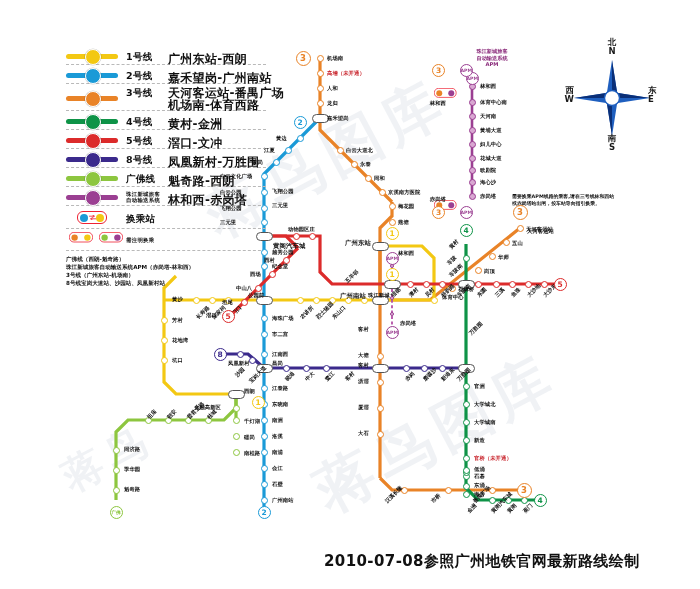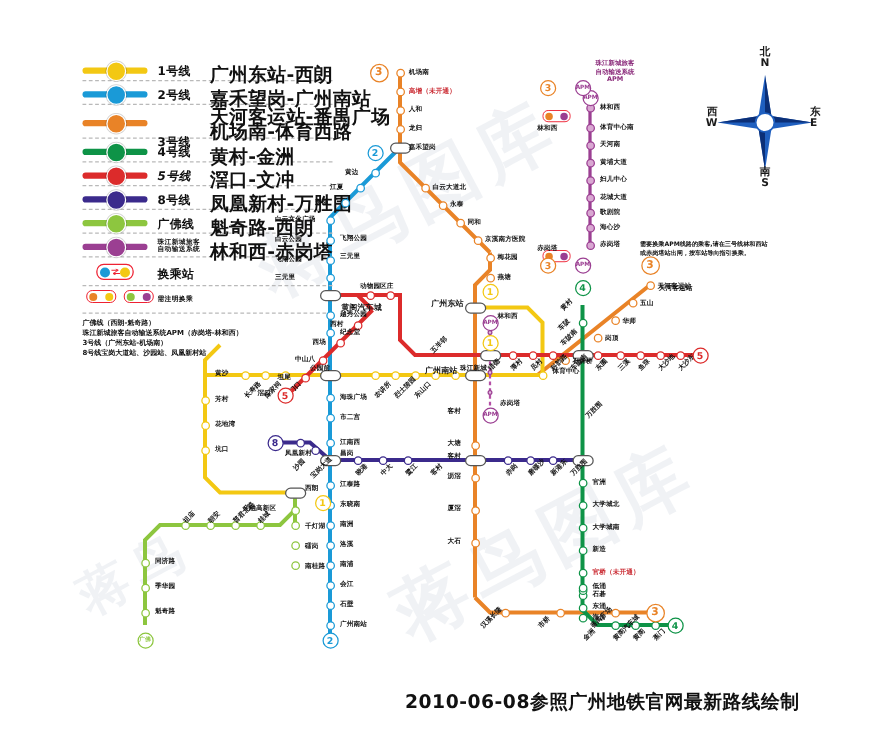--- a/index.html
+++ b/index.html
@@ -16,21 +16,21 @@
   
   #legend{position:absolute;left:66px;top:46px;width:210px;}
   .lg-sep{position:absolute;left:0;width:200px;border-top:1px dashed #b9b9b9;}
   .lg-sym{position:absolute;width:52px;height:12px;}
   .lg-bar{position:absolute;left:0;top:4px;width:52px;height:5px;border-radius:3px;}
   .lg-dot{position:absolute;left:19px;top:-1px;width:14px;height:14px;border-radius:50%;
           border:1.6px solid #fff;box-shadow:0 0 0 .6px rgba(0,0,0,.18);}
   .lg-name{position:absolute;left:60px;font-size:9.5px;font-weight:bold;color:#111;
            white-space:nowrap;letter-spacing:.3px;}
   .lg-name.sm{font-size:5.4px;line-height:6.4px;font-weight:bold;}
-  .lg-desc{position:absolute;left:102px;font-size:15px;font-weight:bold;color:#111;
+  .lg-desc{position:absolute;left:102px;font-size:12px;font-weight:bold;color:#111;
            white-space:nowrap;letter-spacing:.3px;}
   .lg-desc.two{line-height:12px;}
   .lg-note{position:absolute;left:0;font-size:5.6px;line-height:7.6px;color:#111;
            font-weight:bold;white-space:nowrap;}
 
   .xfer-ic{position:absolute;width:30px;height:13px;}
   .xfer-ic .cap{position:absolute;left:0;top:0;width:30px;height:13px;border:1.3px solid #e23;
      border-radius:6px;background:#fff;box-sizing:border-box;}
   .xfer-ic .d1,.xfer-ic .d2{position:absolute;top:2.5px;width:8px;height:8px;border-radius:50%;}
   .xfer-ic .d1{left:3px;} .xfer-ic .d2{left:19px;}
@@ -139,42 +139,42 @@
     </div>
     <div class="lg-name" style="top: 23.5px;">
       <div>2号线</div>
     </div>
     <div class="lg-desc" style="top: 23.5px;">嘉禾望岗-广州南站</div>
     <div class="lg-sep" style="top: 64px;"></div>
     <div class="lg-sym" style="top: 45.5px;">
       <div class="lg-bar" style="background:#e98327"></div>
       <div class="lg-dot" style="background:#e98327"></div>
     </div>
-    <div class="lg-name" style="top: 62px;">
+    <div class="lg-name" style="top: 41px;">
       <div>3号线</div>
     </div>
     <div class="lg-desc two" style="top: 40.5px;">
       <div>天河客运站-番禺广场</div>
       <div>机场南-体育西路</div>
     </div>
     <div class="lg-sep" style="top: 83px;"></div>
     <div class="lg-sym" style="top: 68.5px;">
       <div class="lg-bar" style="background:#0e9347"></div>
       <div class="lg-dot" style="background:#0e9347"></div>
     </div>
     <div class="lg-name" style="top: 69.5px;">
       <div>4号线</div>
     </div>
     <div class="lg-desc" style="top: 69.5px;">黄村-金洲</div>
     <div class="lg-sep" style="top: 102px;"></div>
     <div class="lg-sym" style="top: 87.5px;">
       <div class="lg-bar" style="background:#dc2b2b"></div>
       <div class="lg-dot" style="background:#dc2b2b"></div>
     </div>
-    <div class="lg-name" style="top: 88.5px; font-style: italic;">
+    <div class="lg-name" style="top: 88.5px;">
       <div>5号线</div>
     </div>
     <div class="lg-desc" style="top: 88.5px;">滘口-文冲</div>
     <div class="lg-sep" style="top: 121px;"></div>
     <div class="lg-sym" style="top: 106.5px;">
       <div class="lg-bar" style="background:#3b2a8c"></div>
       <div class="lg-dot" style="background:#3b2a8c"></div>
     </div>
     <div class="lg-name" style="top: 107.5px;">
       <div>8号线</div>
@@ -257,21 +257,21 @@
 <div id="apmtitle">
     <div>珠江新城旅客</div>
     <div>自动输送系统</div>
     <div>APM</div>
   </div>
 <div id="apmnote">
     <div>需要换乘APM线路的乘客,请在三号线林和西站</div>
     <div>或赤岗塔站出闸，按车站导向指引换乘。</div>
   </div>
 
-<div id="caption">2010-06-08参照广州地铁官网最新路线绘制</div>
+<div id="caption">2010-07-08参照广州地铁官网最新路线绘制</div>
 
 <div id="stations" style="position:absolute;left:0;top:0;width:700px;height:589px;">
     <div class="st" style="left: 316.5px; top: 54.5px; border: 1.7px solid rgb(233, 131, 39);"></div>
     <div class="lbl" style="left: 327px; top: 55px;">机场南</div>
     <div class="st" style="left: 316.5px; top: 69.5px; border: 1.7px solid rgb(233, 131, 39);"></div>
     <div class="lbl red" style="left: 327px; top: 70px;">高增（未开通）</div>
     <div class="st" style="left: 316.5px; top: 84.5px; border: 1.7px solid rgb(233, 131, 39);"></div>
     <div class="lbl" style="left: 327px; top: 85px;">人和</div>
     <div class="st" style="left: 316.5px; top: 99.5px; border: 1.7px solid rgb(233, 131, 39);"></div>
     <div class="lbl" style="left: 327px; top: 100px;">龙归</div>

